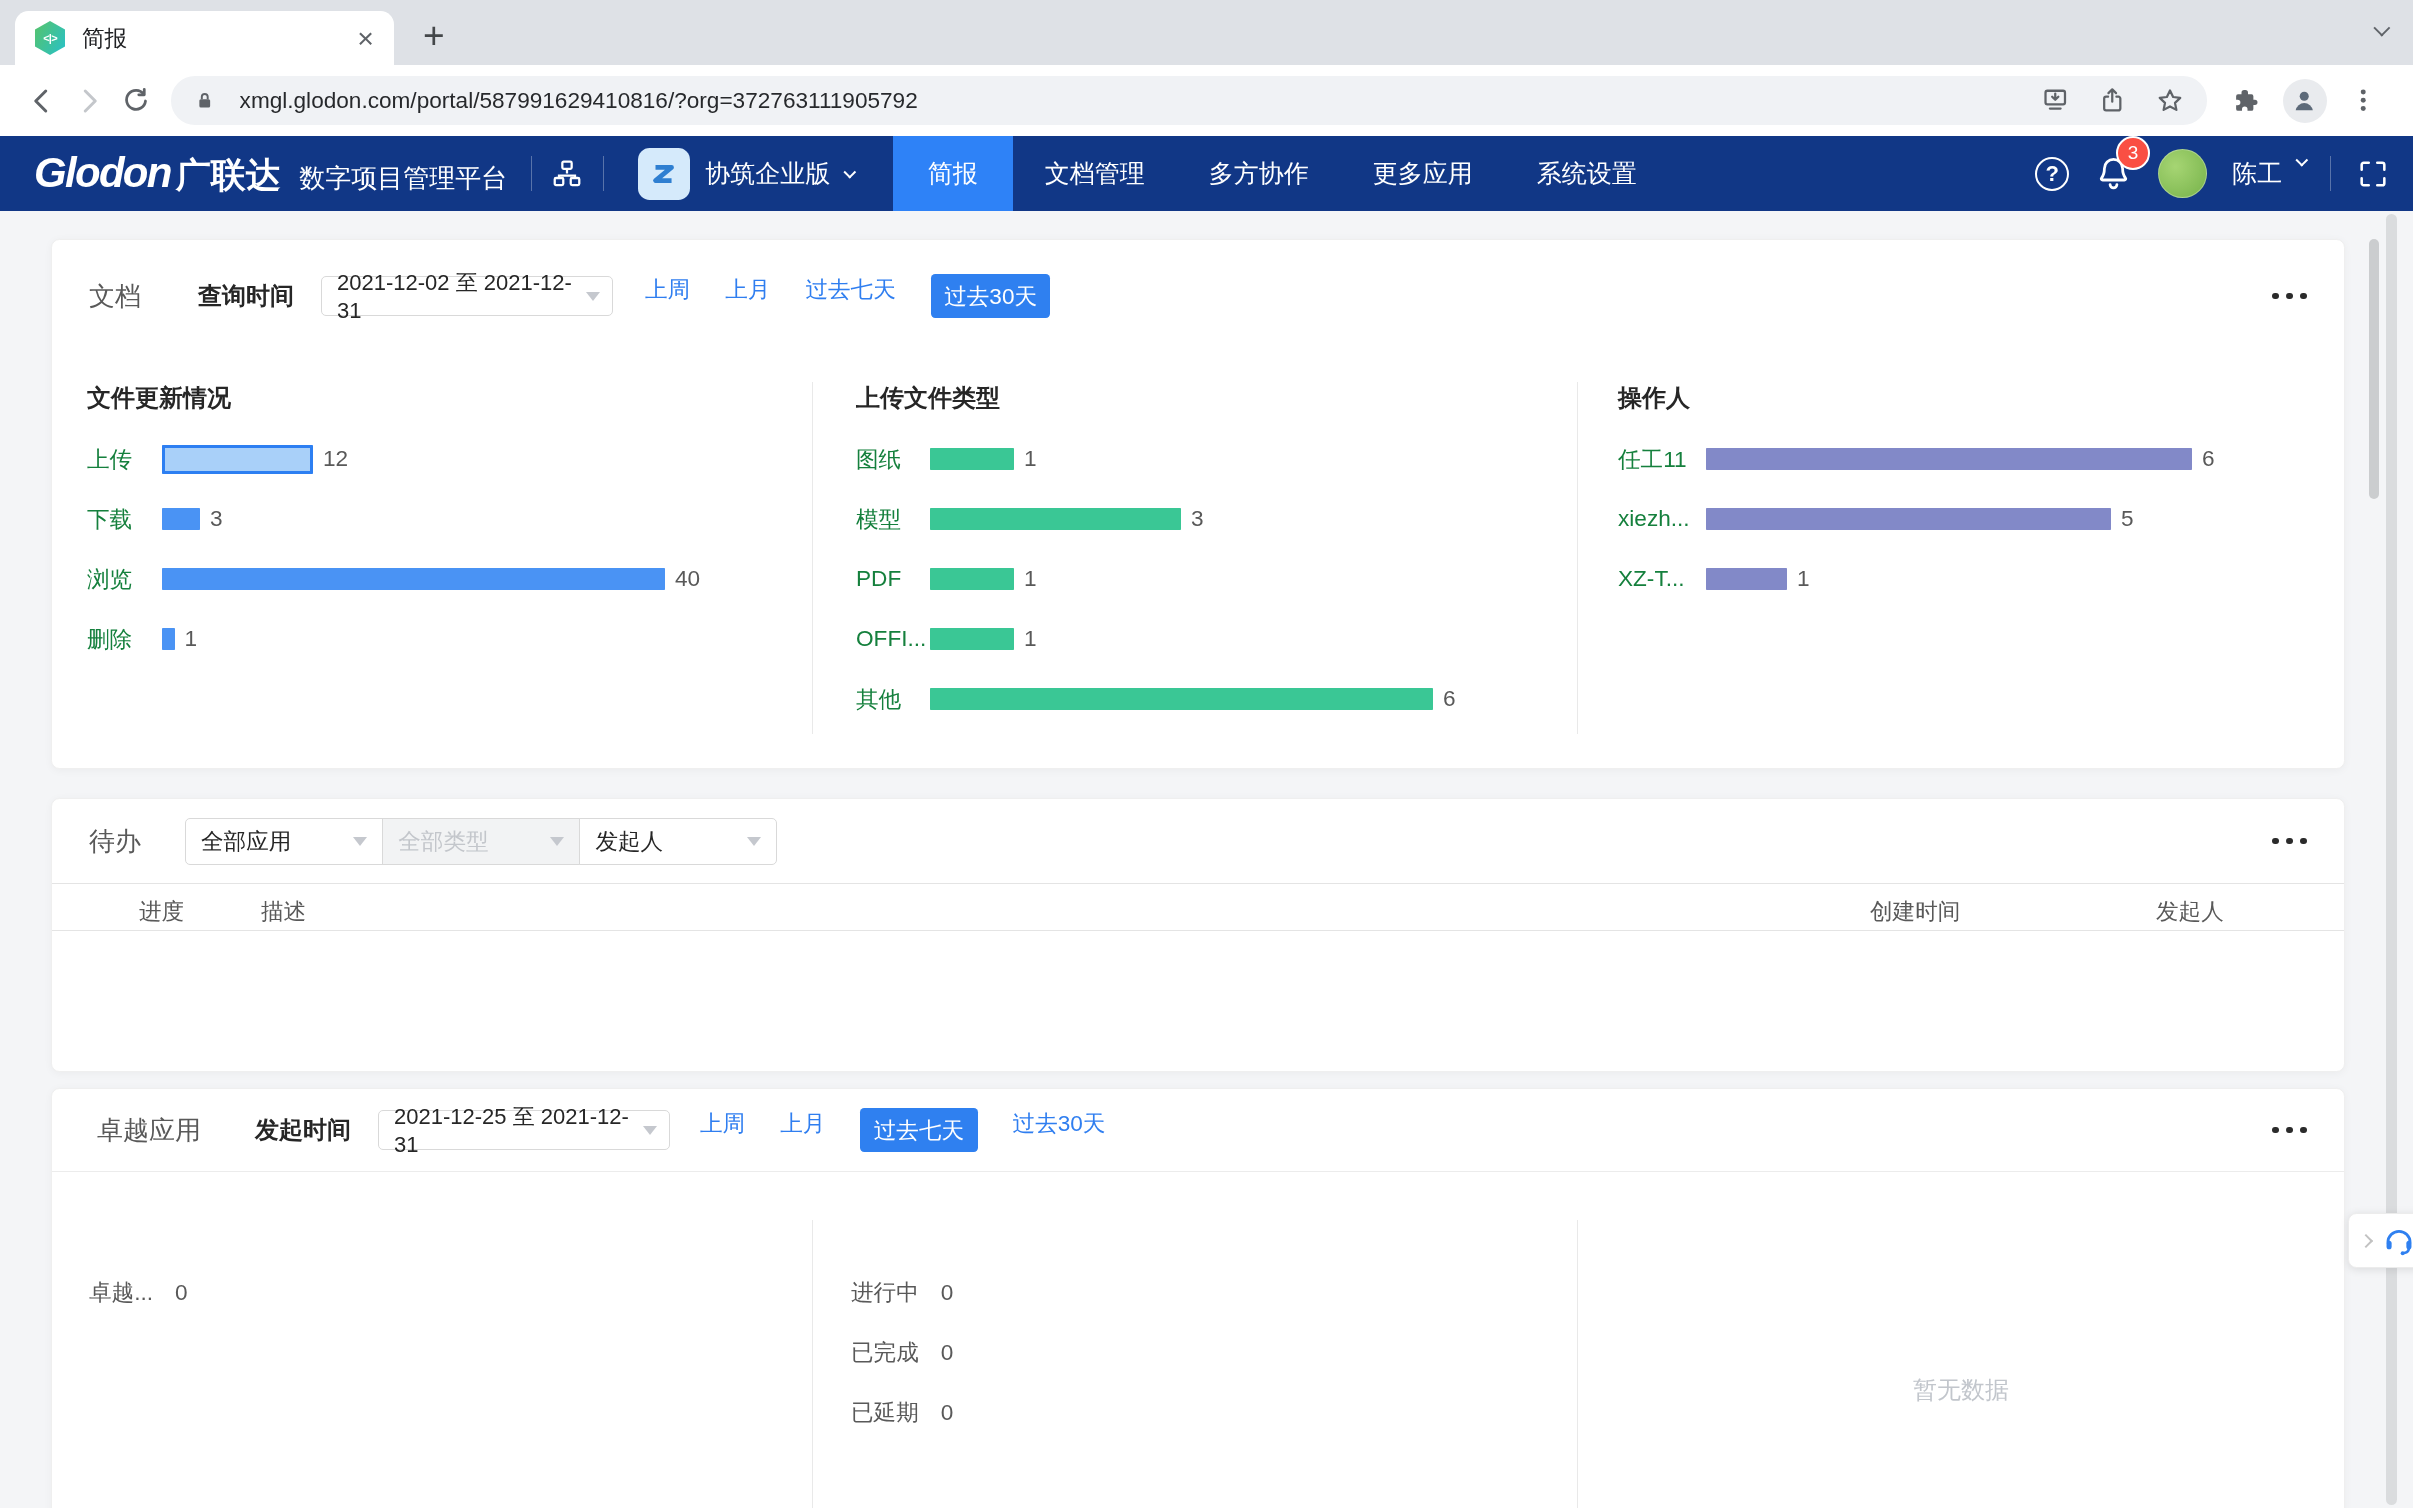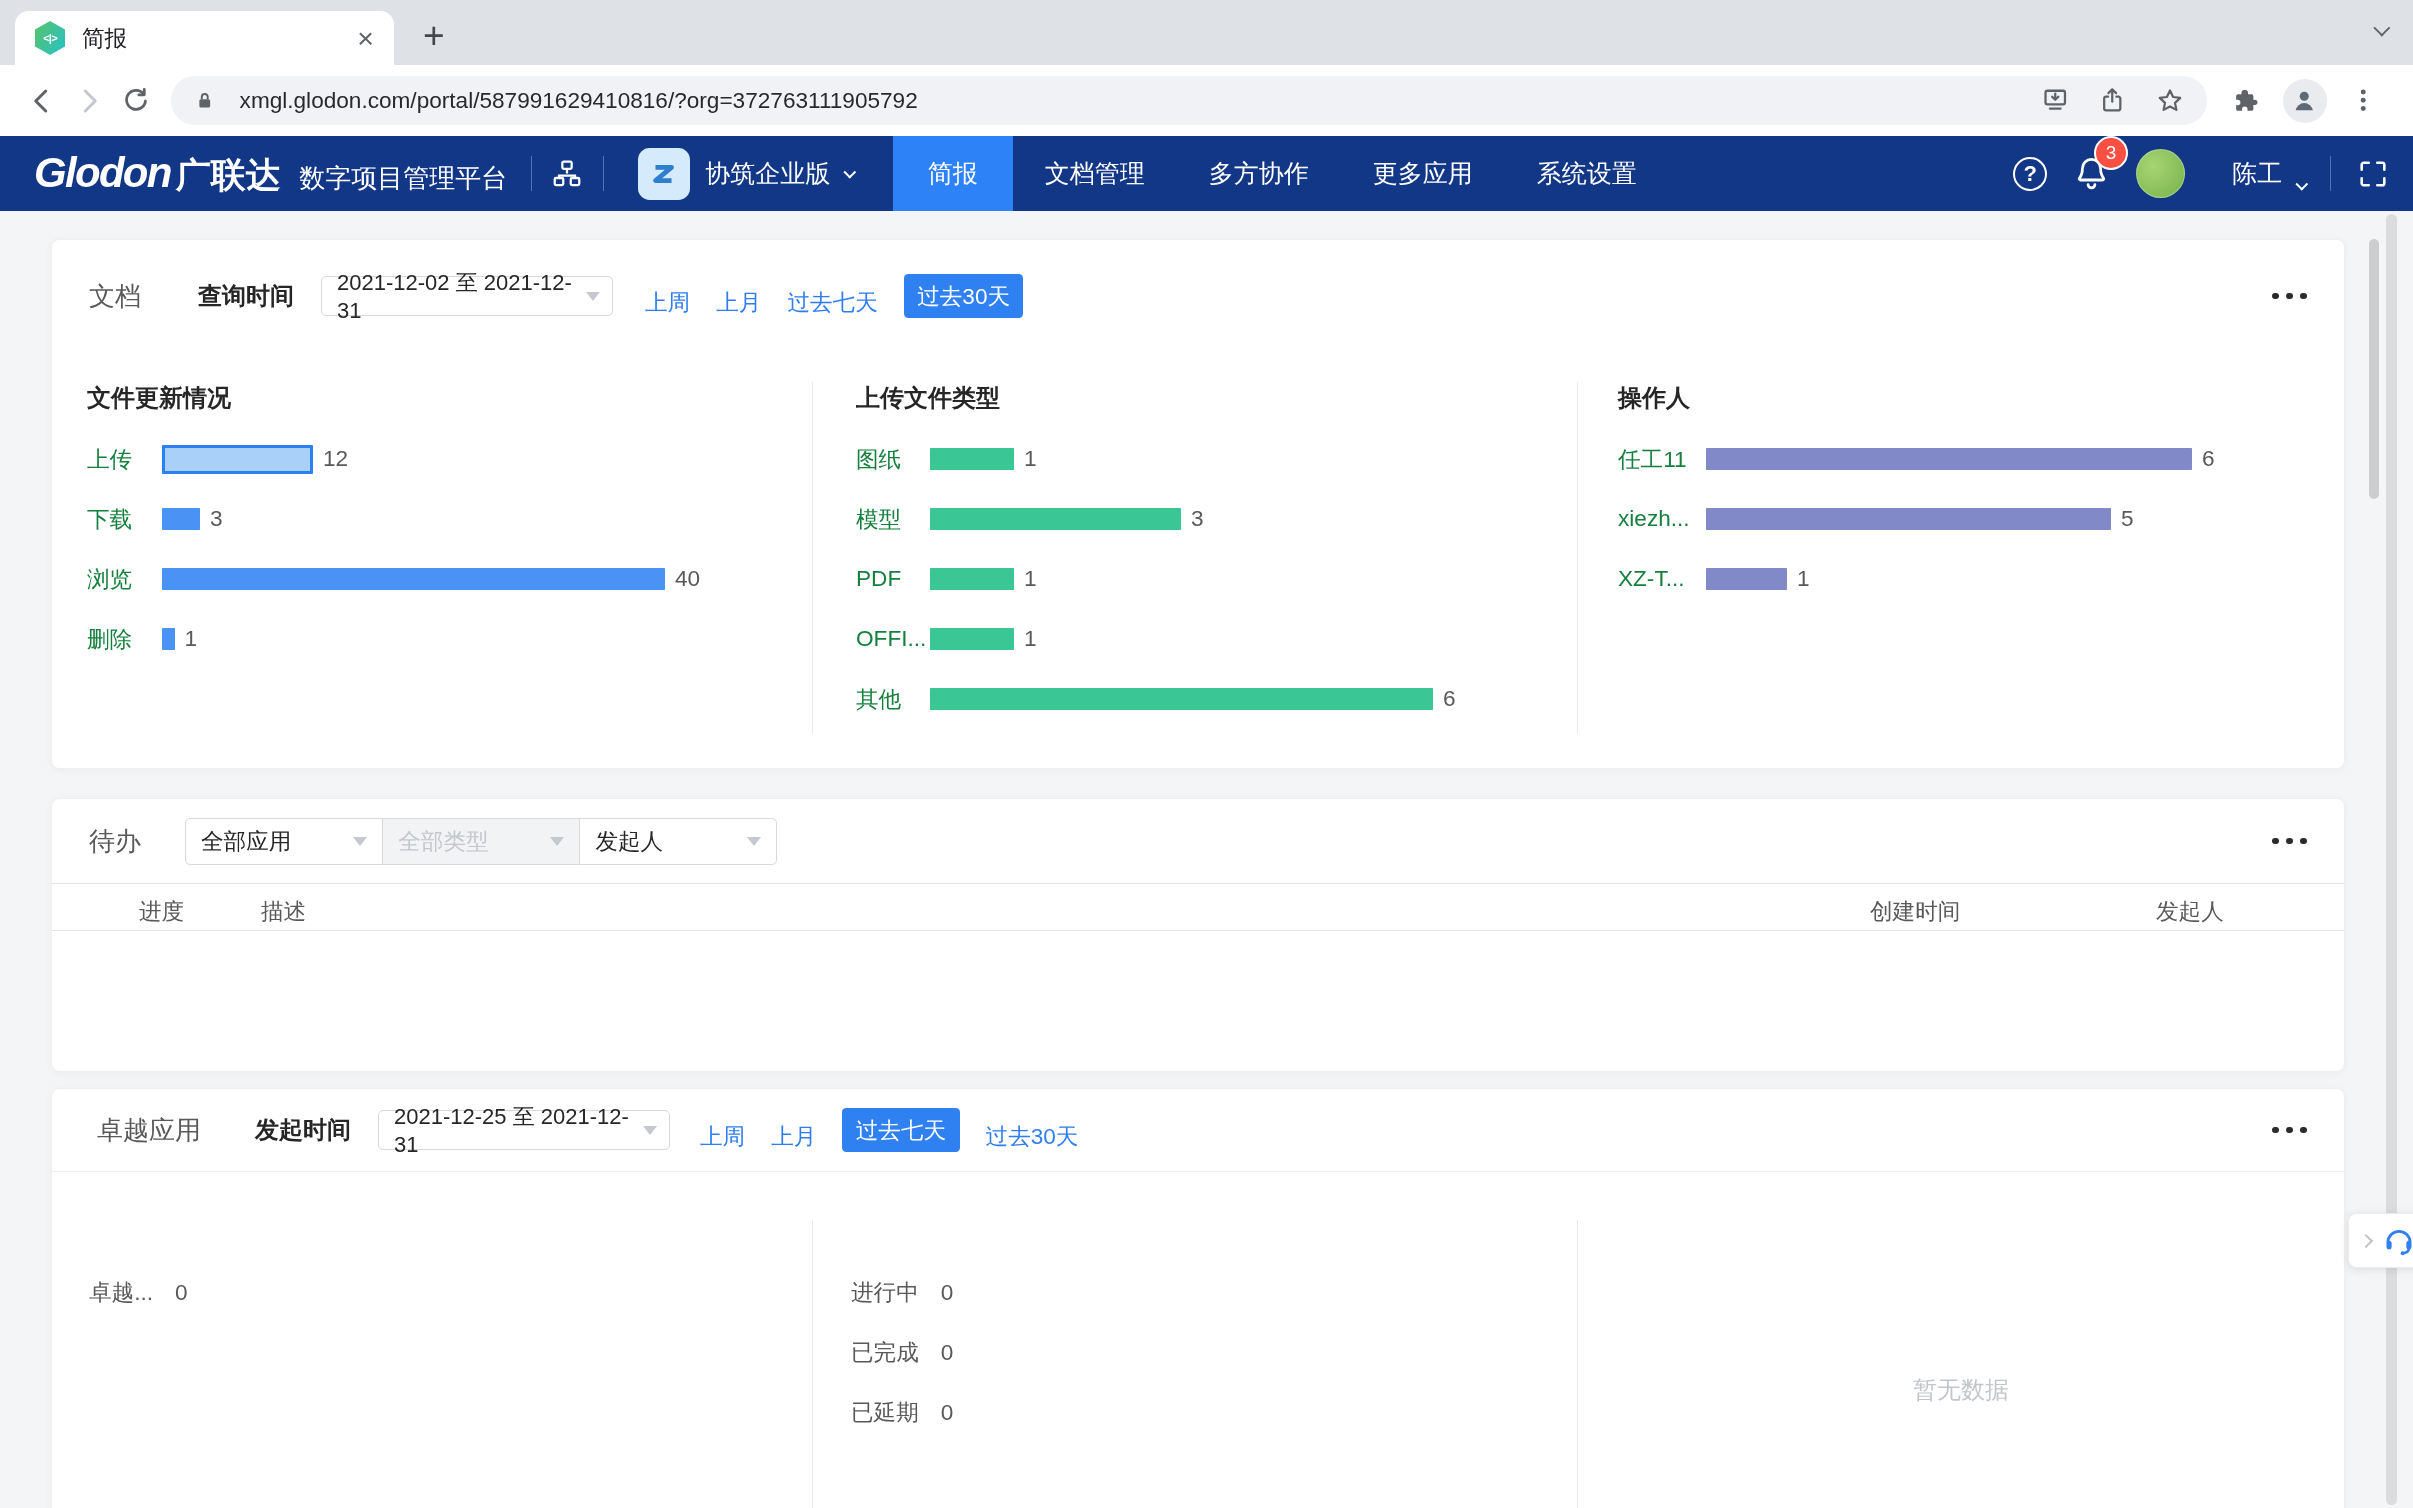--- a/index.html
+++ b/index.html
@@ -46,33 +46,33 @@
   .chev-down { width:9.2px; height:9.2px; border-right:2.5px solid currentColor; border-bottom:2.5px solid currentColor; transform:rotate(45deg) translateY(-1.7px); display:inline-block; margin-left:13.4px; }
   .menu { display:flex; align-items:stretch; height:100%; margin-left:40px; }
   .menu-item { display:flex; align-items:center; padding:0 32px; font-size:25px; cursor:pointer; }
   .menu-item.active { background:#2e82f7; padding:0 35px; }
   .nav-right { margin-left:auto; display:flex; align-items:center; gap:25px; padding-right:23.5px; }
   .help-circ { width:34px; height:34px; border:2.1px solid #fff; border-radius:50%; display:flex; align-items:center; justify-content:center; font-size:22px; font-weight:bold; }
   .bell-wrap { position:relative; width:39px; height:39px; }
   .badge { position:absolute; top:-18.4px; right:-17px; min-width:34px; height:34px; border-radius:17px; background:#fa4f43; border:2.5px solid #fff;
            display:flex; align-items:center; justify-content:center; font-size:19px; color:#fff; }
   .avatar-nav { width:49px; height:49px; border-radius:50%; background:radial-gradient(circle at 35% 35%, #a6d573, #76b24a); border:0.8px solid rgba(255,255,255,.3); }
-  .username { font-size:25px; display:flex; align-items:flex-end;margin-left:22px; }
+  .username { font-size:25px; display:flex; align-items:flex-start; }
 
   
   .main { position:absolute; left:0; top:211px; width:2413px; height:1297px; background:#f4f5f7; overflow:hidden; }
   .card { position:absolute; left:51px; width:2294px; background:#fff; border-radius:8.4px;
           border:0.8px solid #efefef; box-shadow:0 1.7px 8.4px rgba(0,0,0,0.04); }
   .card-head { position:absolute; left:0; top:0; width:100%; height:112px; display:flex; align-items:center; }
   .card-title { font-size:26px; color:#595959; font-weight:500; margin-left:37px; }
   .head-label { font-size:24px; color:#262626; font-weight:700; }
   .date-select { height:40px; border:0.8px solid #d9d9d9; border-radius:5px; background:#fff;
                  display:flex; align-items:center; justify-content:space-between; padding:0 11.7px 0 15px; font-size:22px; color:#262626; }
   .caret { width:0; height:0; border-left:7.5px solid transparent; border-right:7.5px solid transparent; border-top:9.2px solid #c5c8ce; }
-  .qlinks { display:flex; align-items:flex-end; gap:26px; font-size:22.6px; color:#2f7ef0; }
+  .qlinks { display:flex; align-items:flex-start; gap:35px; font-size:22.6px; color:#2f7ef0; }
   .qlink { cursor:pointer; white-space:nowrap; }
   .qlink.active { background:#2f80f0; color:#fff; border-radius:4.2px; padding:6.7px 13.4px; }
   .dots { position:absolute; right:37px; display:flex; gap:7.5px; align-items:center; cursor:pointer; }
   .dots i { width:6.7px; height:6.7px; border-radius:50%; background:#2b2b2b; }
 
   
   .chart-col { position:absolute; top:142px; }
   .chart-title { font-size:24px; font-weight:700; color:#262626; height:34px; }
   .chart-rows { margin-top:13.4px; }
   .crow { height:60px; display:flex; align-items:center; }

